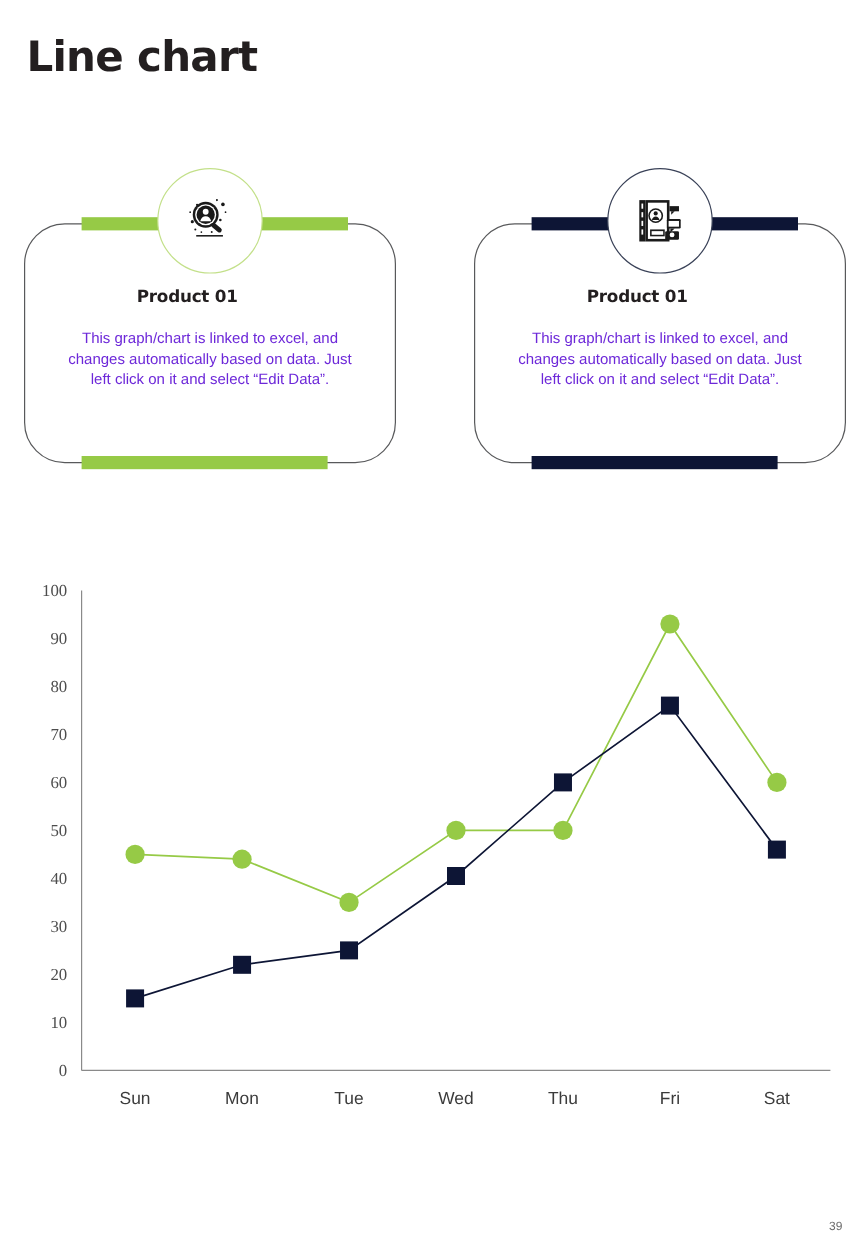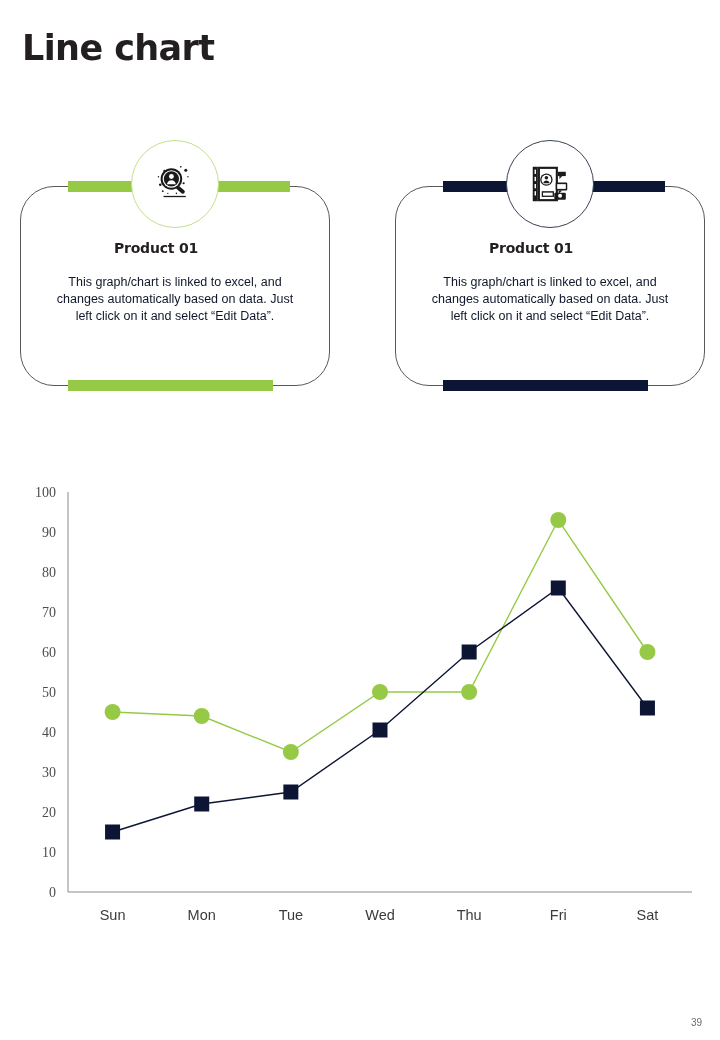--- a/index.html
+++ b/index.html
@@ -72,21 +72,21 @@
     color: #231f20;
     font-family: "DejaVu Sans", sans-serif;
     letter-spacing: -0.2px;
   }
   .card-desc {
     position: absolute;
     top: 134px; left: 28px; width: 254px;
     text-align: center;
     font-size: 12.5px;
     line-height: 1.37;
-    color: #0f172a;
+    color: #6d28d9;
     font-family: "Liberation Sans", sans-serif;
   }
 
   
   .chart { position: absolute; left: 0; top: 470px; width: 720px; height: 500px; }
   .chart svg { display: block; }
   .tick-label {
     font-family: "Liberation Serif", serif;
     font-size: 14px;
     fill: #4d4d4d;

